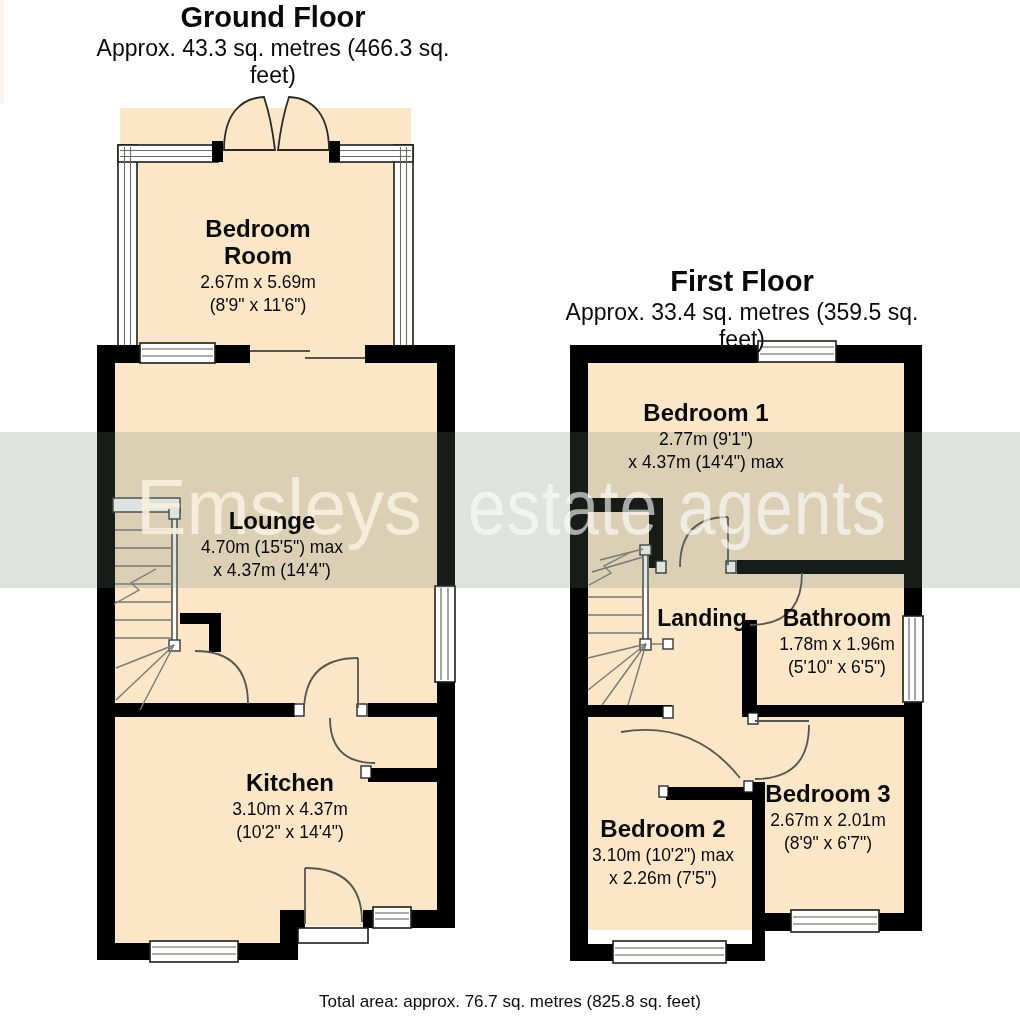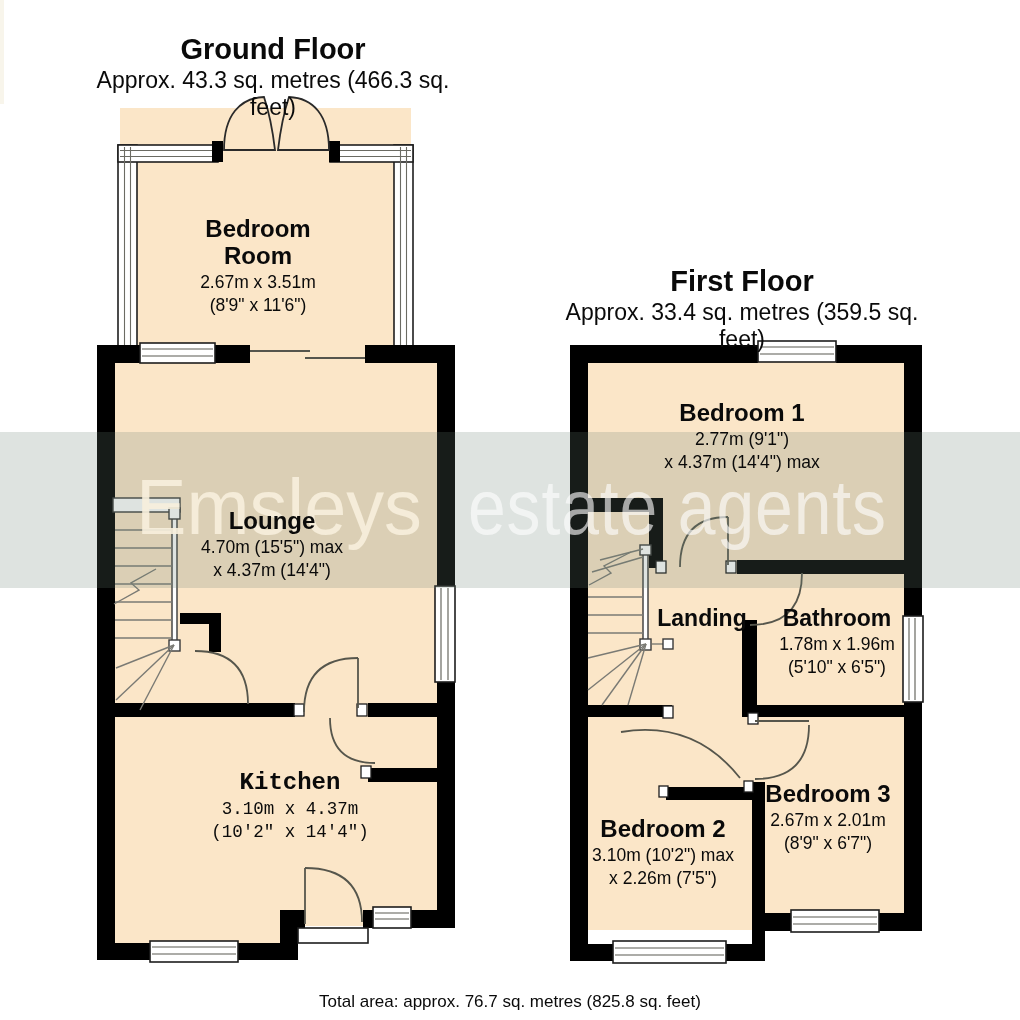--- a/index.html
+++ b/index.html
@@ -213,55 +213,55 @@
         <line x1="646" y1="644" x2="628" y2="705"></line>
       </g>
     </g>
   </svg>
 
   <div id="wm-band" style="background: rgba(105, 128, 115, 0.22);"></div>
   <div id="wm-brand" class="wm-text">Emsleys</div>
   <div id="wm-sep"></div>
   <div id="wm-tagline" class="wm-text">estate agents</div>
 
-  <div class="lbl" style="left:73px;top:34px;width:400px;">
+  <div class="lbl" style="left:73px;top:2px;width:400px;">
     <div class="floor-title">Ground Floor</div>
     <div class="floor-area">Approx. 43.3 sq. metres (466.3 sq. feet)</div>
   </div>
 
   <div class="lbl" style="left:188px;top:216px;width:140px;">
     <div class="room-name">Bedroom Room</div>
     <div class="room-dims">
-      <div>2.67m x 3.51m</div>
+      <div>2.67m x 5.69m</div>
       <div>(8'9" x 11'6")</div>
     </div>
   </div>
 
   <div class="lbl" style="left:172px;top:508px;width:200px;">
     <div class="room-name">Lounge</div>
     <div class="room-dims">
       <div>4.70m (15'5") max</div>
       <div>x 4.37m (14'4")</div>
     </div>
   </div>
 
-  <div class="lbl" style="left:190px;top:770px;width:200px;font-family:Liberation Mono, monospace;">
+  <div class="lbl" style="left:190px;top:770px;width:200px;">
     <div class="room-name">Kitchen</div>
     <div class="room-dims">
       <div>3.10m x 4.37m</div>
       <div>(10'2" x 14'4")</div>
     </div>
   </div>
 
   <div class="lbl" style="left:542px;top:266px;width:400px;">
     <div class="floor-title">First Floor</div>
     <div class="floor-area">Approx. 33.4 sq. metres (359.5 sq. feet)</div>
   </div>
 
-  <div class="lbl" style="left:632px;top:400px;width:220px;">
+  <div class="lbl" style="left:596px;top:400px;width:220px;">
     <div class="room-name">Bedroom 1</div>
     <div class="room-dims">
       <div>2.77m (9'1")</div>
       <div>x 4.37m (14'4") max</div>
     </div>
   </div>
 
   <div class="lbl" style="left:646px;top:606px;width:112px;">
     <div class="room-name small">Landing</div>
   </div>

